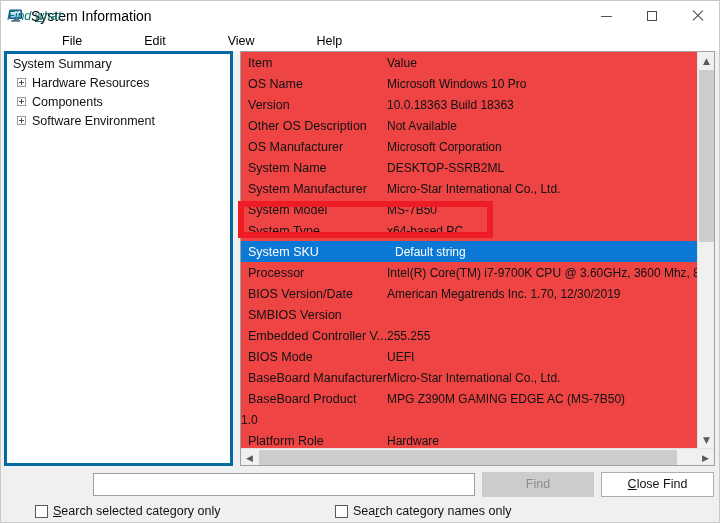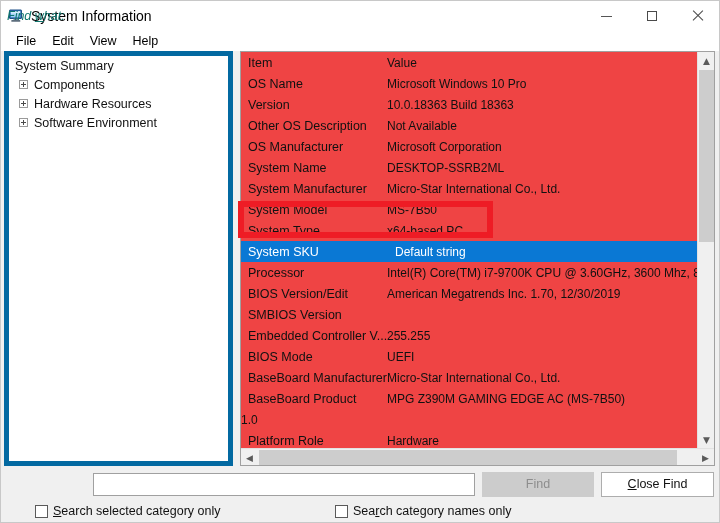--- a/index.html
+++ b/index.html
@@ -105,39 +105,40 @@
     padding-left: 7px;
     box-sizing: border-box;
   }
   .menu-item {
     font-size: 12.5px;
     color: #000000;
     padding: 0 8px;
     line-height: 20px;
     cursor: default;
     white-space: nowrap;
+    margin-left: 46px;
   }
 
   
   .panes {
     position: absolute;
     left: 0; top: 50px;
     width: 720px;
     height: 418px;
     background: #f0f0f0;
   }
 
   
   .tree-pane {
     position: absolute;
     left: 3px; top: 0px;
     width: 229px;
     height: 415px;
     background: #ffffff;
-    border: 5px solid #0369a1;
+    border: 3px solid #0369a1;
     box-sizing: border-box;
     overflow: hidden;
   }
   .tree-row {
     display: flex;
     align-items: center;
     height: 19px;
     padding-left: 4px;
     white-space: nowrap;
     cursor: default;
@@ -419,25 +420,25 @@
   </div>
 
   <div class="panes">
 
     <div class="tree-pane">
       <div class="tree-row root">
         <span class="tree-label">System Summary</span>
       </div>
       <div class="tree-row">
         <span class="tree-expander"></span>
-        <span class="tree-label">Components</span>
+        <span class="tree-label">Hardware Resources</span>
       </div>
       <div class="tree-row">
         <span class="tree-expander"></span>
-        <span class="tree-label">Hardware Resources</span>
+        <span class="tree-label">Components</span>
       </div>
       <div class="tree-row">
         <span class="tree-expander"></span>
         <span class="tree-label">Software Environment</span>
       </div>
     </div>
 
     <div class="list-pane">
       <div class="list-viewport">
         <div class="list-row header">
@@ -479,21 +480,21 @@
             </div>
             <div class="list-row selected">
               <div class="col-item">System SKU</div>
               <div class="col-value">Default string</div>
             </div>
             <div class="list-row">
               <div class="col-item">Processor</div>
               <div class="col-value">Intel(R) Core(TM) i7-9700K CPU @ 3.60GHz, 3600 Mhz, 8</div>
             </div>
             <div class="list-row">
-              <div class="col-item">BIOS Version/Edit</div>
+              <div class="col-item">BIOS Version/Date</div>
               <div class="col-value">American Megatrends Inc. 1.70, 12/30/2019</div>
             </div>
             <div class="list-row">
               <div class="col-item">SMBIOS Version</div>
             </div>
             <div class="list-row">
               <div class="col-item">Embedded Controller V...</div>
               <div class="col-value">255.255</div>
             </div>
             <div class="list-row">

